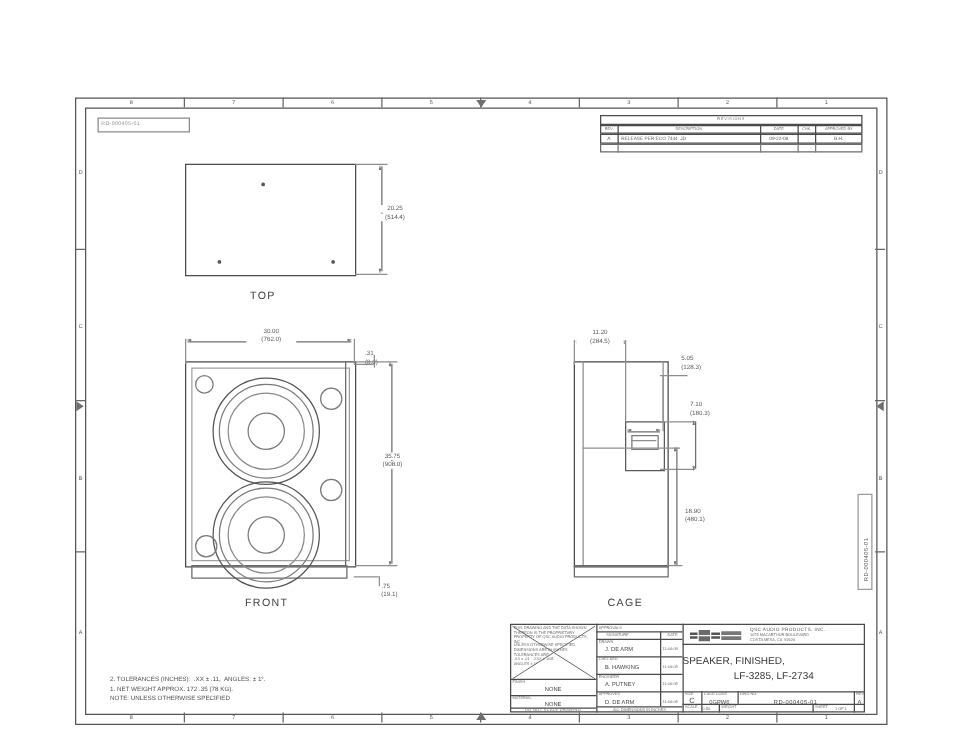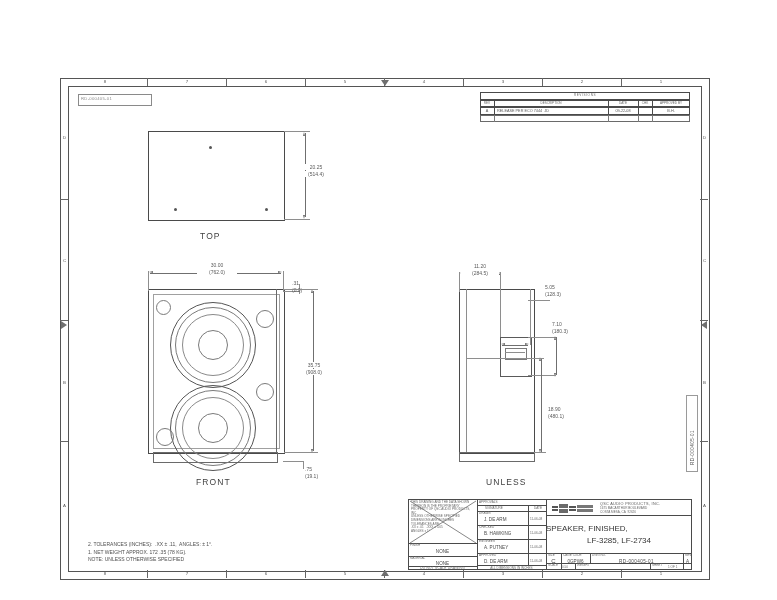--- a/index.html
+++ b/index.html
@@ -267,21 +267,21 @@
     <div class="txt dimtxt" style="left:552px;top:327.5px;width:34px;text-align:left;">(180.3)</div>
 
     <div class="ln vln dim" style="left:541px;top:358px;height:94px;"></div>
     <div class="ah ah-u" style="left:539.4px;top:357px;"></div>
     <div class="ah ah-d" style="left:539.4px;top:449px;"></div>
     <div class="ln hln thin" style="left:466px;top:358px;width:78px;"></div>
     <div class="ln hln thin" style="left:534px;top:452px;width:12px;"></div>
     <div class="txt dimtxt" style="left:548px;top:406px;width:34px;text-align:left;">18.90</div>
     <div class="txt dimtxt" style="left:548px;top:412.5px;width:34px;text-align:left;">(480.1)</div>
 
-    <div class="txt viewlab" style="left:486px;top:477px;">UNLESS</div>
+    <div class="txt viewlab" style="left:486px;top:477px;">CAGE</div>
   </div>
 
   <div class="notes" style="left:88px;top:541px;">2. TOLERANCES (INCHES):  .XX ± .11,  ANGLES: ± 1°.</div>
   <div class="notes" style="left:88px;top:548.5px;">1. NET WEIGHT APPROX. 172 .35 (78 KG).</div>
   <div class="notes" style="left:88px;top:556px;">NOTE: UNLESS OTHERWISE SPECIFIED</div>
 
   <div>
     <div class="tb" style="left:408px;top:499px;width:284px;height:71px;"></div>
 
     <div class="ln vln" style="left:477px;top:499px;height:71px;background:#4a4a4a;"></div>

